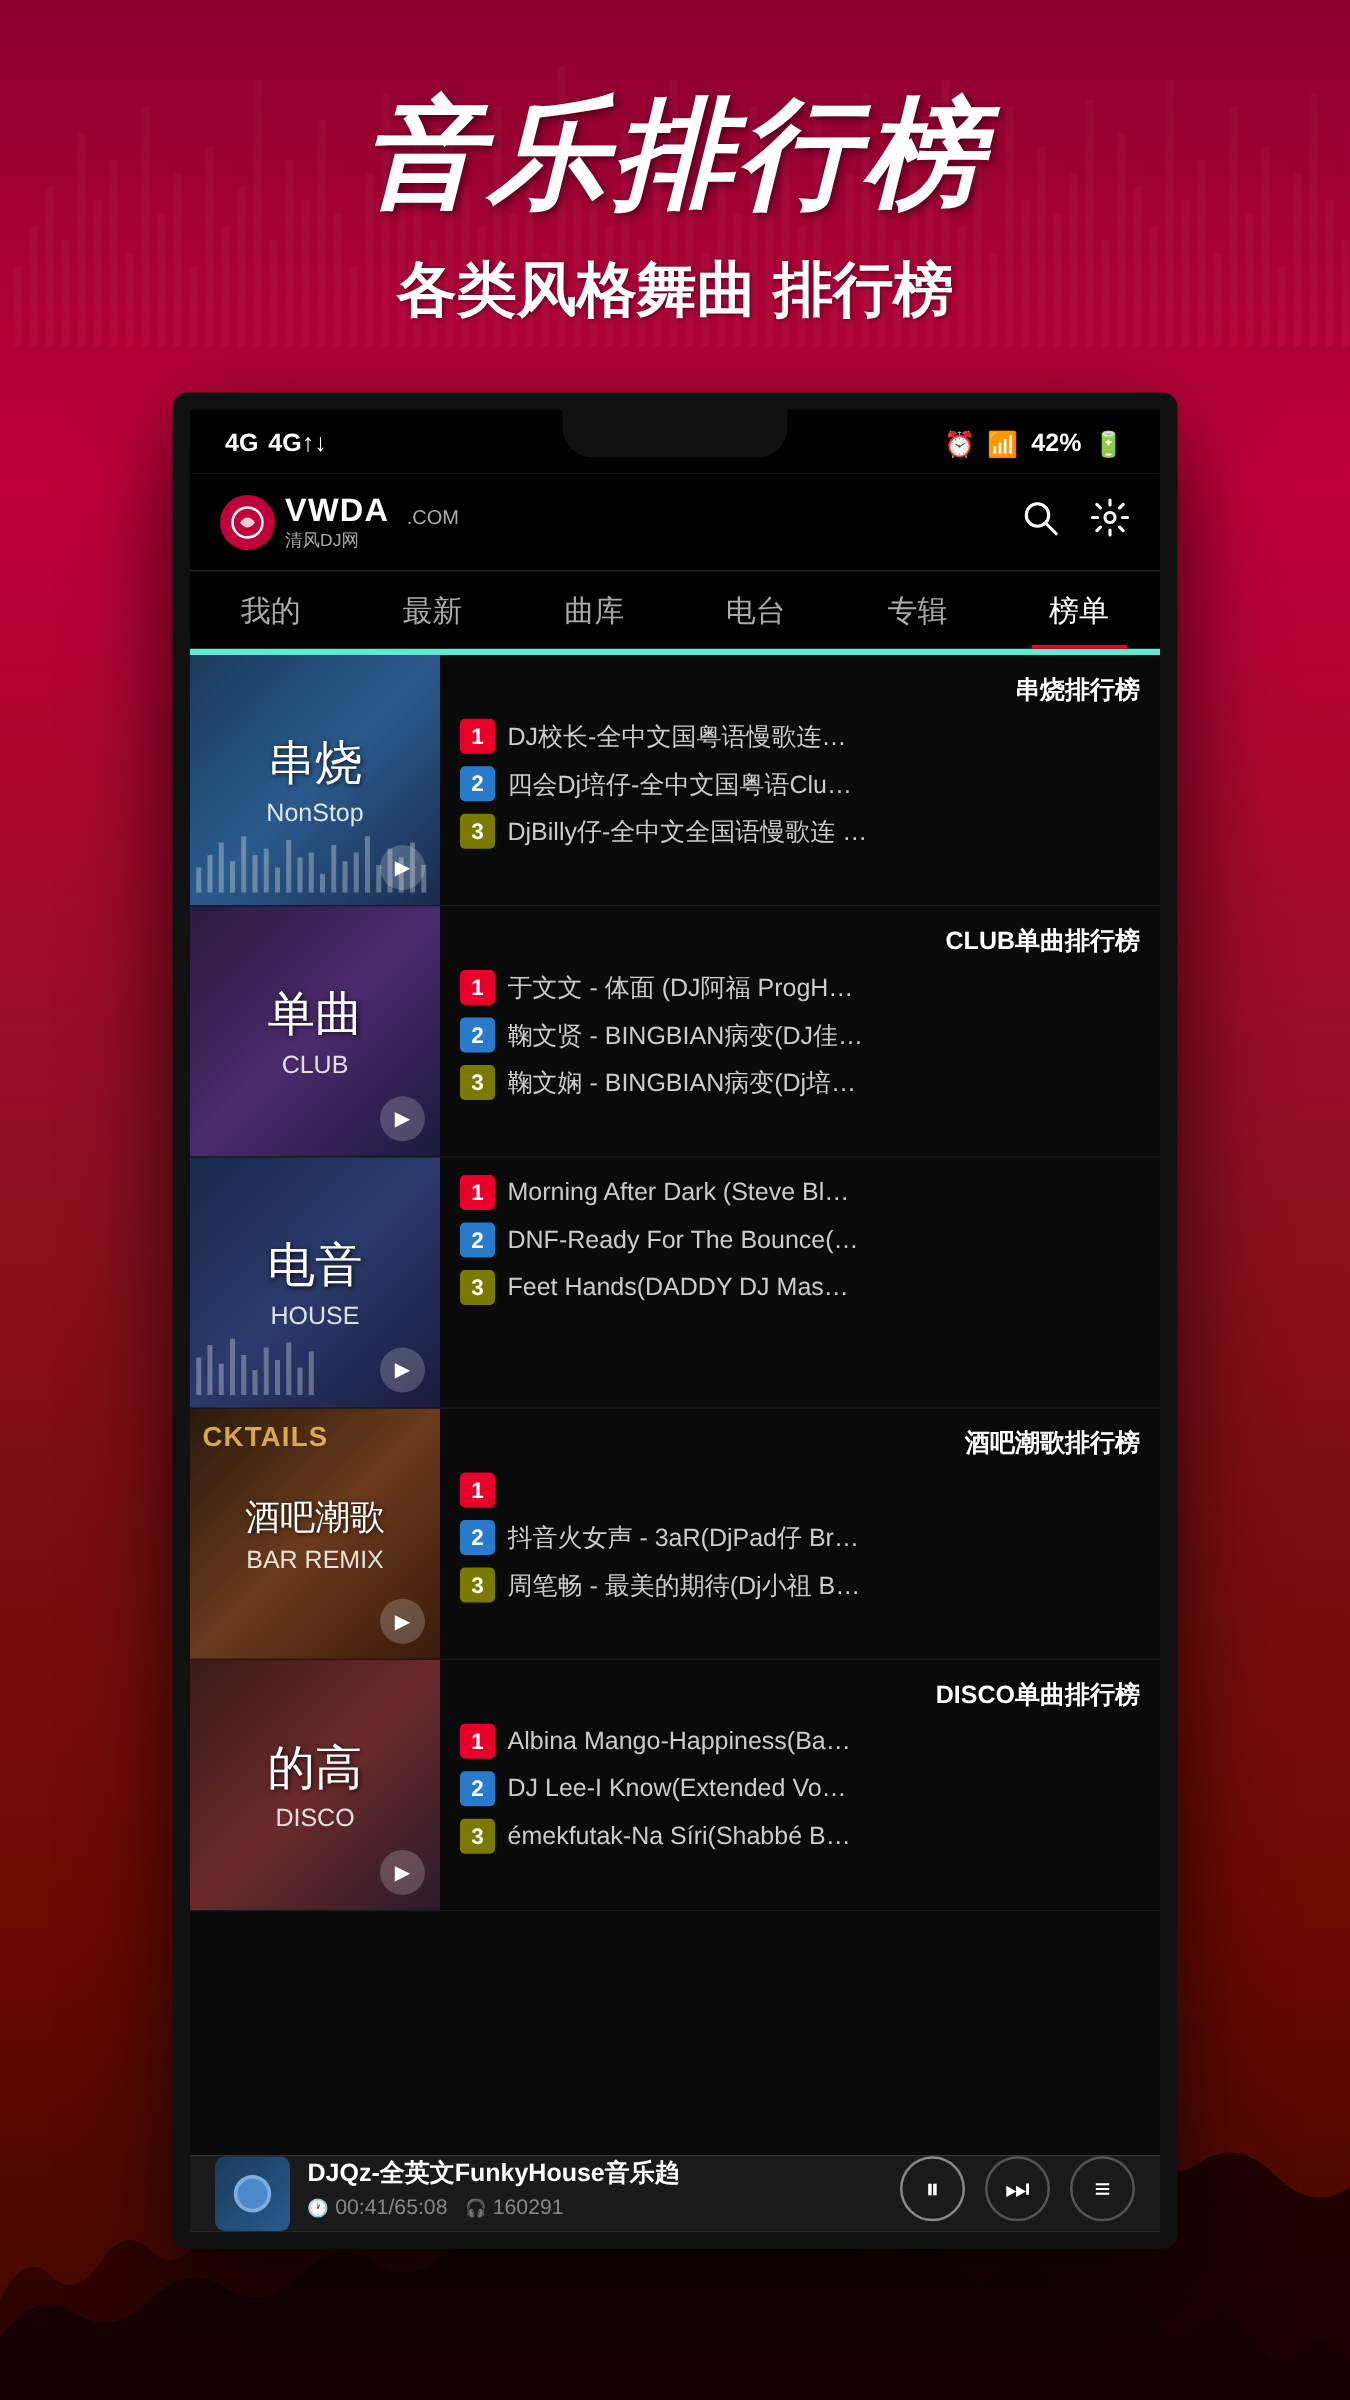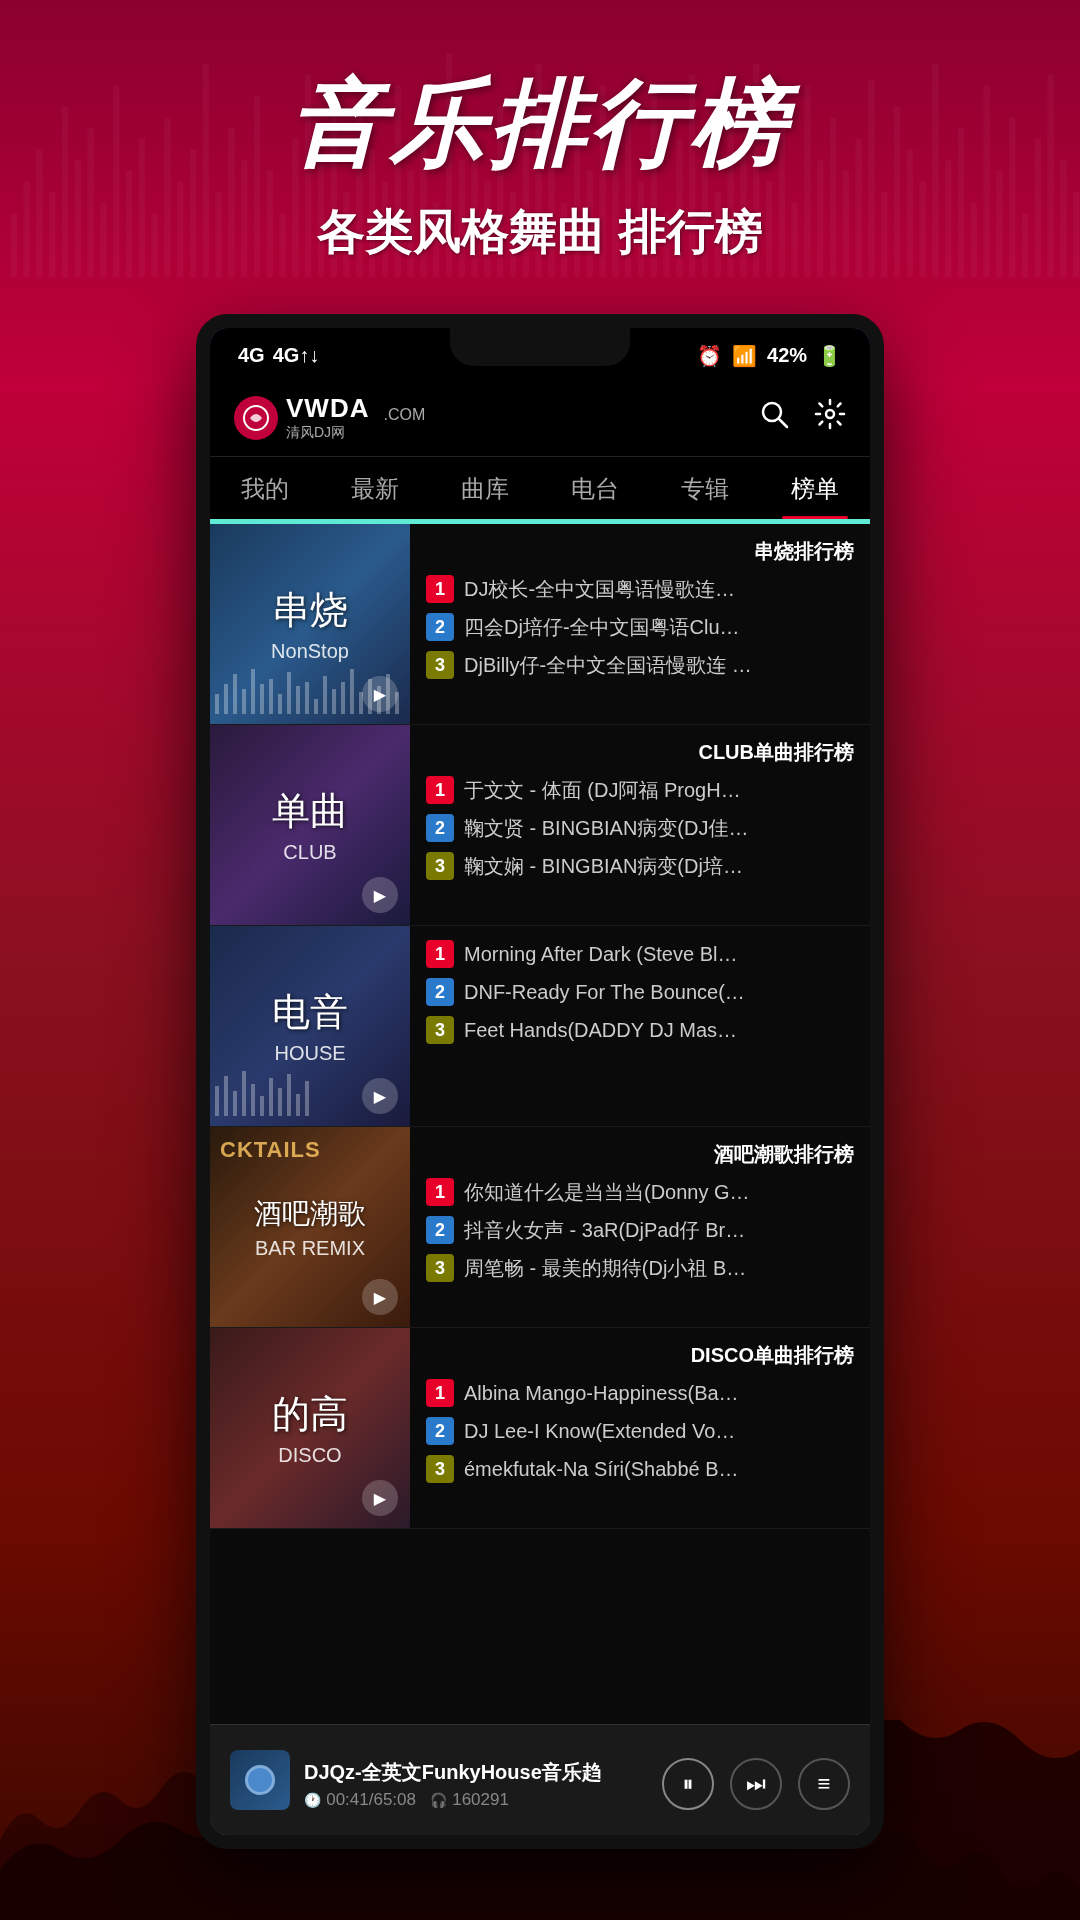--- a/index.html
+++ b/index.html
@@ -48,23 +48,23 @@
     
     .phone-wrapper {
       display: flex;
       justify-content: center;
       align-items: flex-start;
       position: relative;
       z-index: 2;
       margin-top: 20px;
     }
     .phone {
-      width: 688px;
+      width: 804px;
       background: #3b82f6;
-      border-radius: 32px;
+      border-radius: 12px;
       border: 14px solid #111;
       box-shadow: 0 30px 80px rgba(0,0,0,0.7), inset 0 0 0 2px #333;
       overflow: hidden;
       position: relative;
     }
     
     .phone-notch {
       position: absolute;
       top: 0;
       left: 50%;
@@ -246,22 +246,22 @@
       white-space: nowrap;
       overflow: hidden;
       text-overflow: ellipsis;
       flex: 1;
     }
 
     
     .bottom-player {
       background: #1a1a1a;
       display: flex;
-      align-items: flex-end;
-      padding: 25px 20px;
+      align-items: flex-start;
+      padding: 0 20px;
       border-top: 1px solid #333;
       gap: 14px;
     }
     .player-thumb {
       width: 60px; height: 60px;
       background: linear-gradient(135deg, #2a4a6c, #1a2a4c);
       border-radius: 8px;
       flex-shrink: 0;
       overflow: hidden;
     }
@@ -584,21 +584,20 @@
             <div style="position:absolute;top:10px;left:10px;right:0;color:rgba(255,200,100,0.8);font-size:22px;font-weight:900;letter-spacing:1px;">CKTAILS</div>
             <div class="thumb-main-text" style="font-size:28px;">酒吧潮歌</div>
             <div class="thumb-sub-text">BAR REMIX</div>
             <div class="play-btn">▶</div>
           </div>
         </div>
         <div class="chart-tracks">
           <div class="chart-title">酒吧潮歌排行榜</div>
           <div class="track-item">
             <div class="rank-badge rank-1">1</div>
-            <div class="track-name">你知道什么是当当当(Donny G…</div>
           </div>
           <div class="track-item">
             <div class="rank-badge rank-2">2</div>
             <div class="track-name">抖音火女声 - 3aR(DjPad仔 Br…</div>
           </div>
           <div class="track-item">
             <div class="rank-badge rank-3">3</div>
             <div class="track-name">周笔畅 - 最美的期待(Dj小祖 B…</div>
           </div>
         </div>

